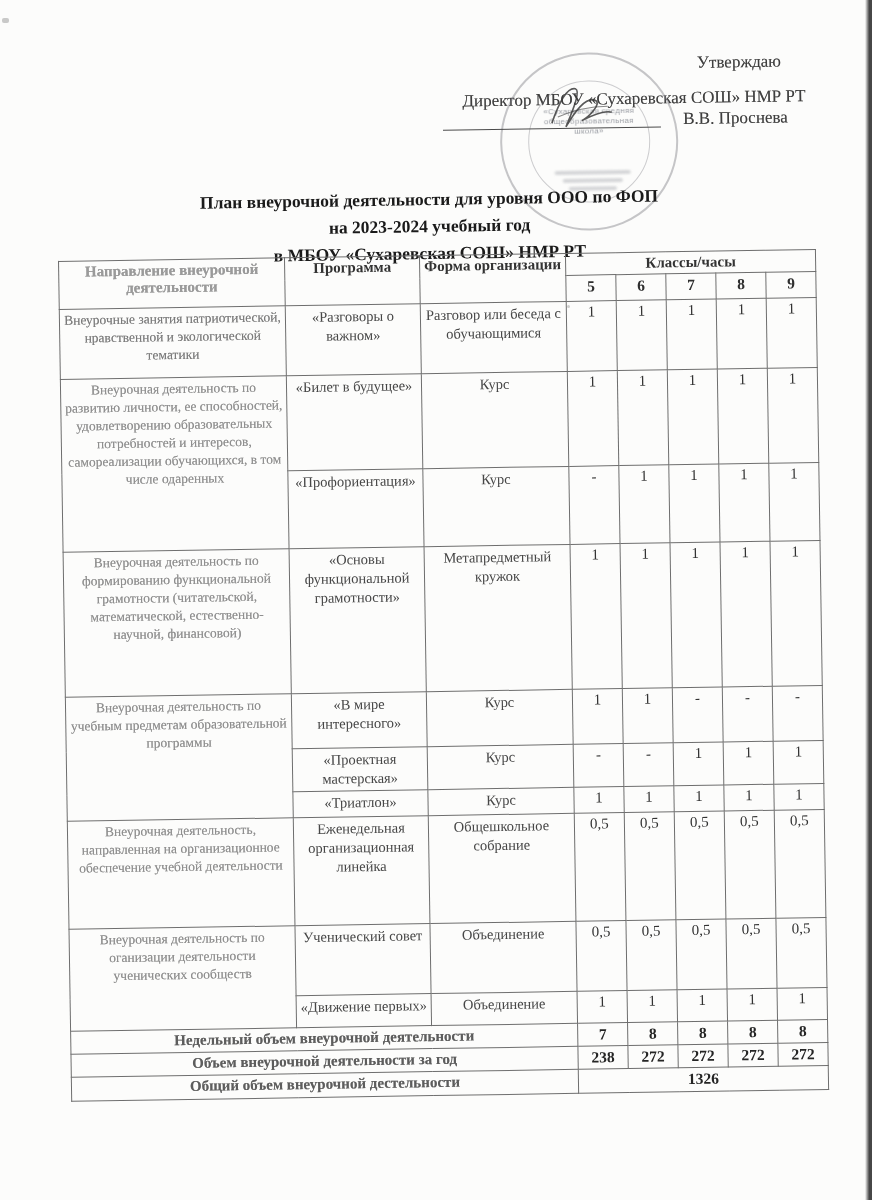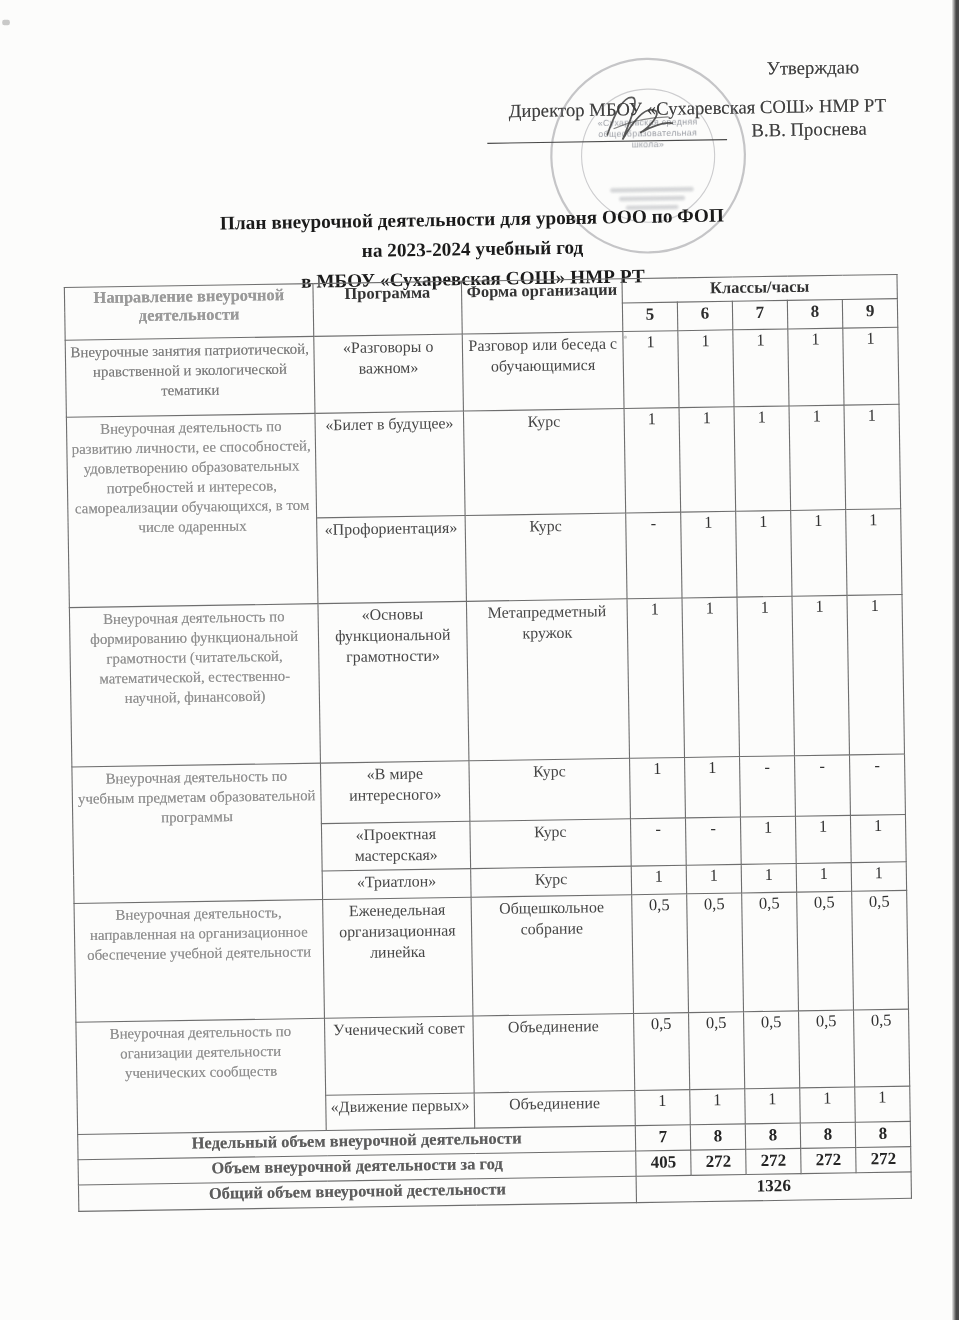--- a/index.html
+++ b/index.html
@@ -251,21 +251,21 @@
         <tr style="height:23px;">
           <td class="sum-label" colspan="3">Недельный объем внеурочной деятельности</td>
           <td class="sum-val">7</td>
           <td class="sum-val">8</td>
           <td class="sum-val">8</td>
           <td class="sum-val">8</td>
           <td class="sum-val">8</td>
         </tr>
         <tr style="height:23px;">
           <td class="sum-label" colspan="3">Объем внеурочной деятельности за год</td>
-          <td class="sum-val">405</td>
+          <td class="sum-val">238</td>
           <td class="sum-val">272</td>
           <td class="sum-val">272</td>
           <td class="sum-val">272</td>
           <td class="sum-val">272</td>
         </tr>
         <tr style="height:24px;">
           <td class="sum-label" colspan="3">Общий объем внеурочной дестельности</td>
           <td class="sum-val" colspan="5">1326</td>
         </tr>
       </tbody>

